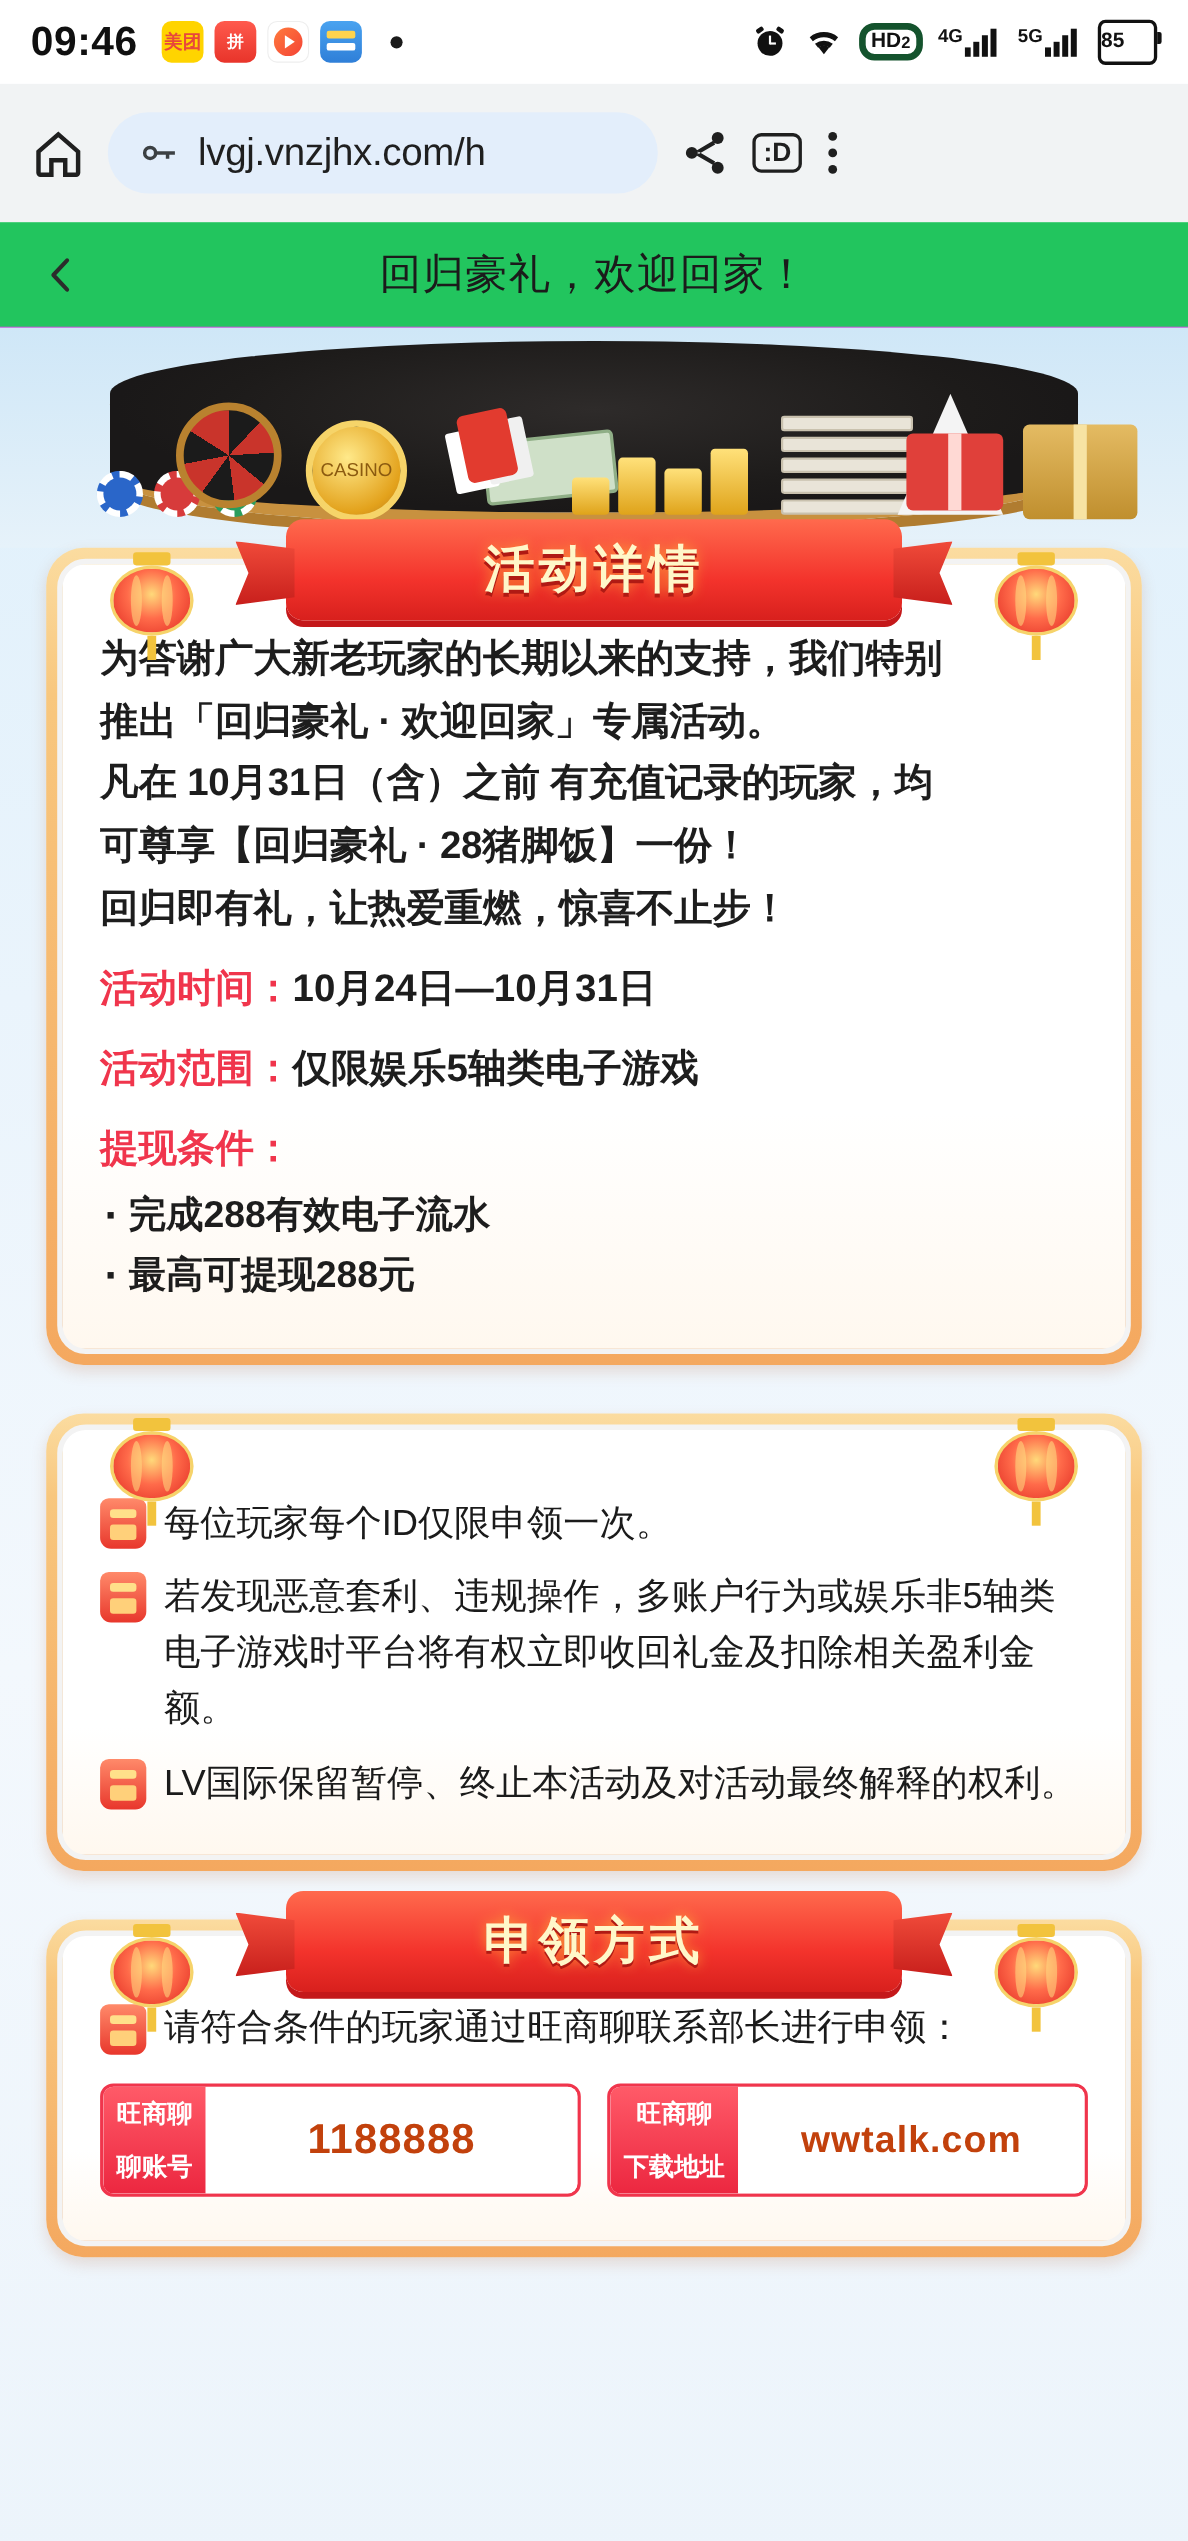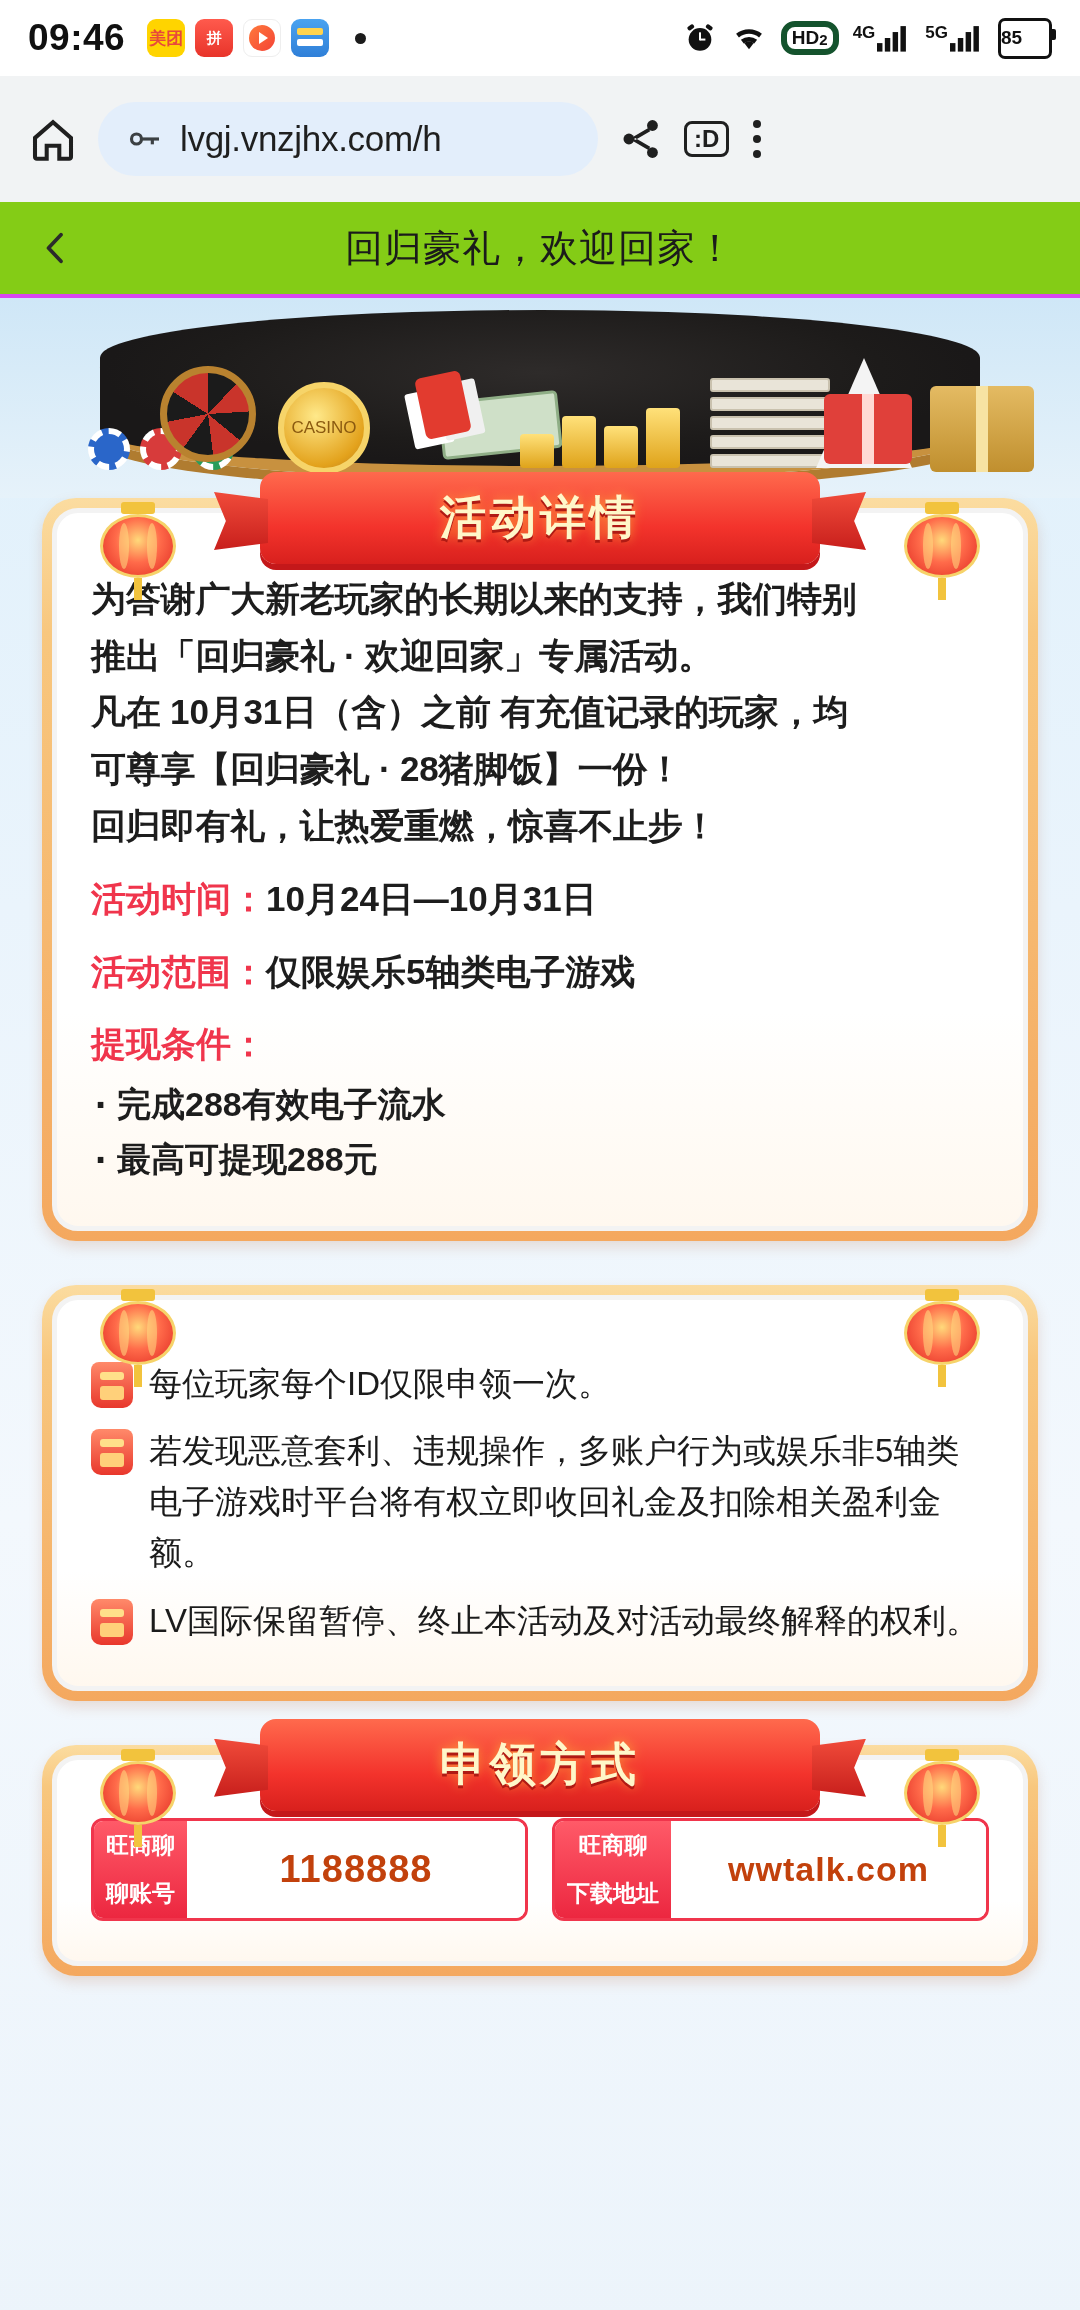--- a/index.html
+++ b/index.html
@@ -111,25 +111,25 @@
     font-weight: 700;
     color: #1f1f1f;
     line-height: 1.1;
   }
   .kebab { display:flex; flex-direction:column; gap:7px; padding: 6px;}
   .kebab i { width: 8px; height: 8px; border-radius: 50%; background:#1f1f1f; display:block;}
 
   
   .pageheader {
     height: 96px;
-    background: #84cc16;
+    background: #22c55e;
     display: flex;
     align-items: center;
     position: relative;
-    border-bottom: 4px solid #d946ef;
+    border-bottom: 1px solid #d946ef;
   }
   .backarrow {
     position: absolute; left: 36px; top: 50%; transform: translateY(-50%);
     width: 40px; height: 40px;
   }
   .pagetitle {
     width: 100%;
     text-align: center;
     font-size: 38px;
     color: #1b1b1b;
@@ -591,20 +591,24 @@
     </div>
     <div class="lantern right">
       <div class="cap"></div>
         <div class="body"></div>
         <div class="tassel"></div>
     </div>
     <div class="ribbon">
       <span class="ribbon-text">申领方式</span>
     </div>
     <div class="card-inner">
+      <div class="apply-line">
+        <span class="tip-icon"></span>
+        <span class="apply-text">请符合条件的玩家通过旺商聊联系部长进行申领：</span>
+      </div>
       <div class="fields">
         <div class="field">
           <div class="field-label">
             <span>旺商聊</span>
             <span>聊账号</span>
           </div>
           <div class="field-value">1188888</div>
         </div>
         <div class="field">
           <div class="field-label">

